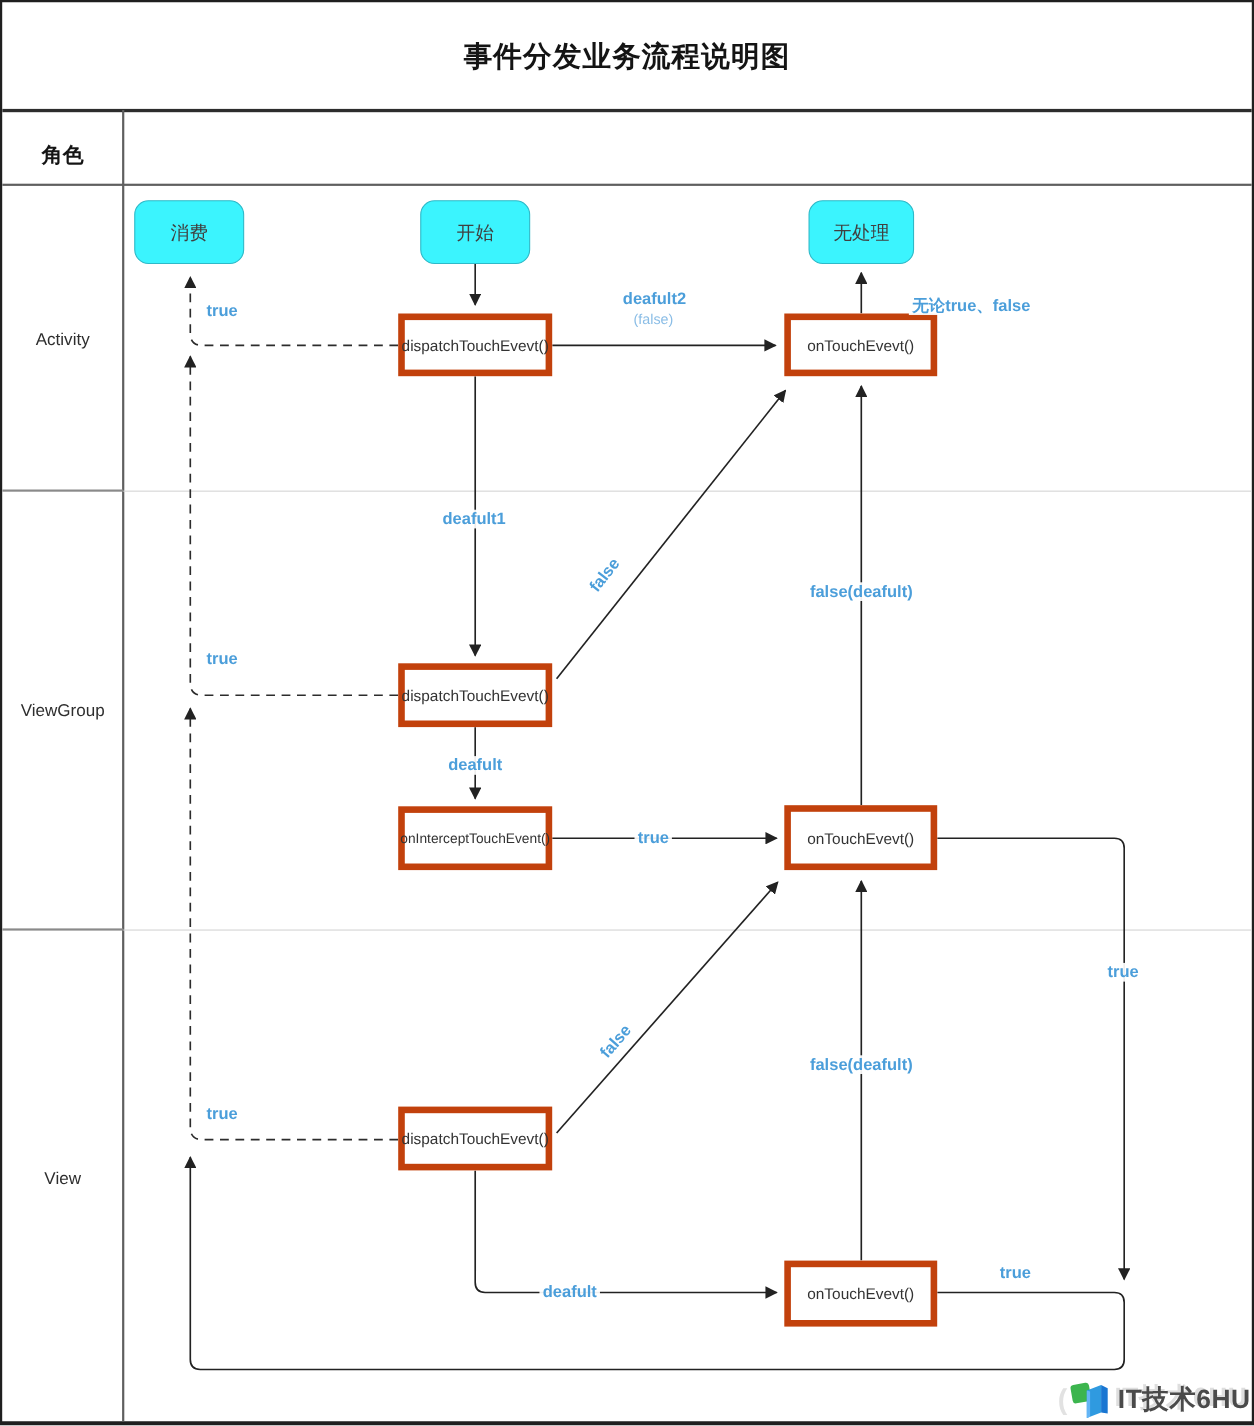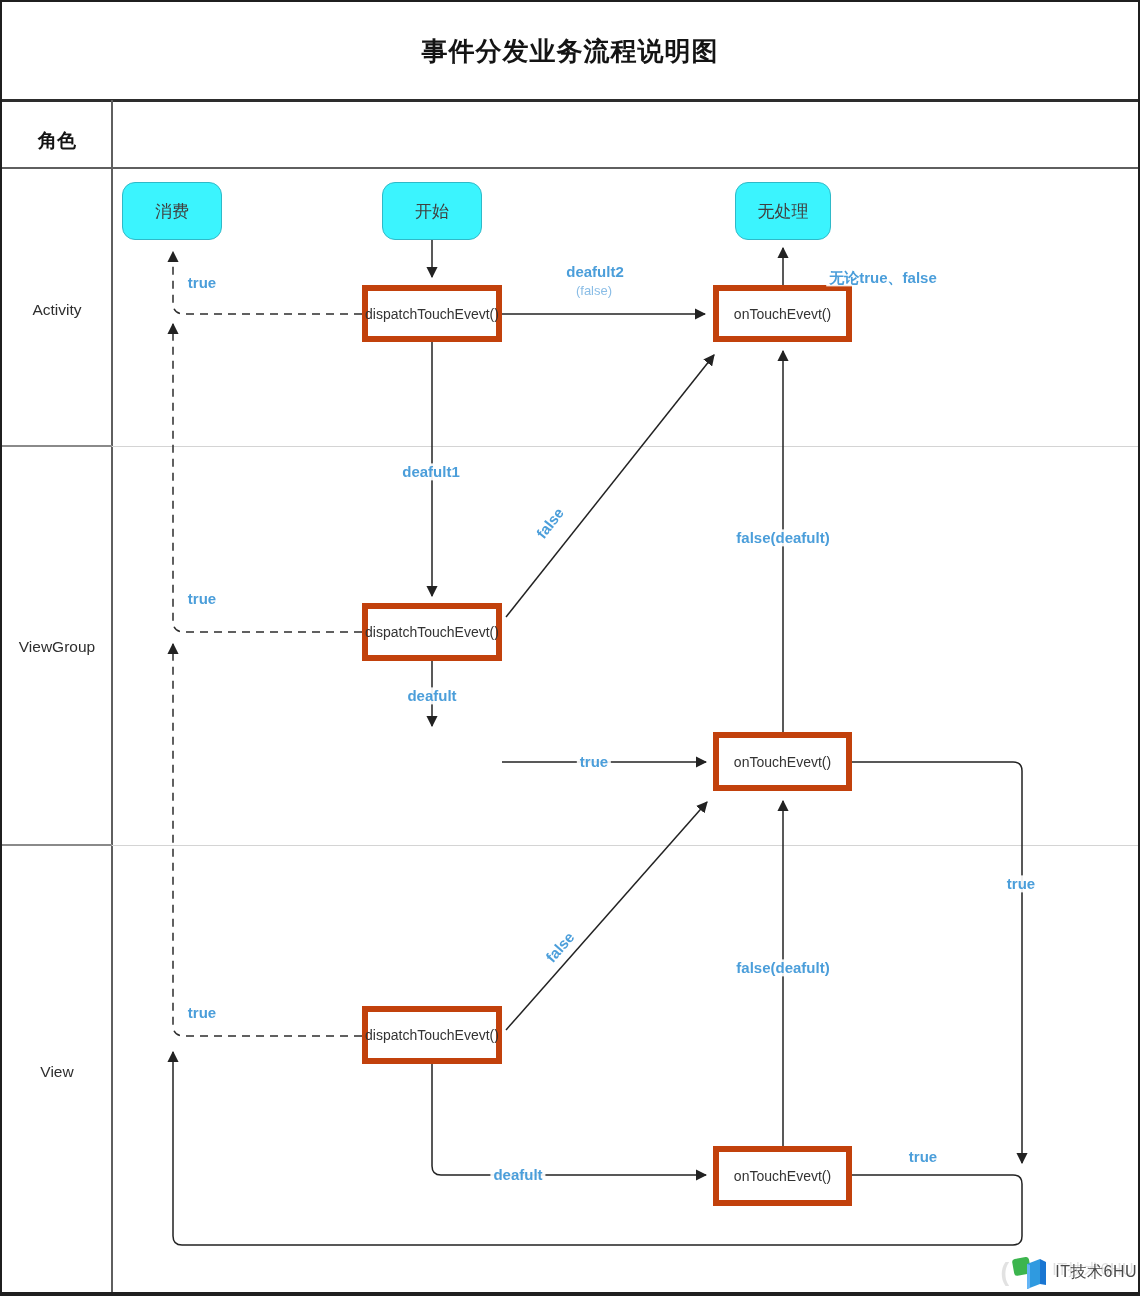--- a/index.html
+++ b/index.html
@@ -22,21 +22,21 @@
     position:absolute;transform:translate(-50%,-50%);
     font-size:15px;font-weight:600;color:#4b9eda;white-space:nowrap;
     background:rgba(255,255,255,0.92);padding:0 3px;line-height:1.15;
   }
   .elabel.sub{font-size:13px;font-weight:400;color:#8abde6;}
   .elabel.rot52{transform:translate(-50%,-50%) rotate(-52deg);}
   .elabel.rot48{transform:translate(-50%,-50%) rotate(-49deg);}
   #connectors{position:absolute;left:0;top:0;pointer-events:none;}
   .watermark{position:absolute;right:1px;top:1250px;display:flex;align-items:center;gap:5px;}
   .watermark .ghost-c{color:#e2e2e2;font-size:26px;font-weight:bold;margin-right:-4px;}
-  .watermark .wm-text{font-size:16px;font-weight:400;color:#4a4a4a;text-shadow:-3px -2px 0 #dedede;letter-spacing:0.5px;}
+  .watermark .wm-text{font-size:24px;font-weight:700;color:#4a4a4a;text-shadow:-3px -2px 0 #dedede;letter-spacing:0.5px;}
 </style>
 </head>
 <body>
 
 <div id="stage">
 
   <div class="hline" style="left:0;top:97px;width:100%;height:3px;background:#2d2d2d;"></div>
   <div class="hline" style="left:0;top:165px;width:100%;height:2px;"></div>
   <div class="vline" style="left:109px;top:98px;width:2px;height:1192px;"></div>
   <div class="hline" style="left:110px;top:444px;width:1026px;height:1px;background:#d4d4d4;"></div>
@@ -83,20 +83,21 @@
     </g>
   </svg>
 
   <div class="node cyan" style="left:120px;top:180px;width:100px;height:58px;">消费</div>
   <div class="node cyan" style="left:380px;top:180px;width:100px;height:58px;">开始</div>
   <div class="node cyan" style="left:733px;top:180px;width:96px;height:58px;text-align:center;">无处理</div>
 
   <div class="node white" style="left:360px;top:283px;width:140px;height:57px;">dispatchTouchEvevt()</div>
   <div class="node white" style="left:711px;top:283px;width:139px;height:57px;">onTouchEvevt()</div>
   <div class="node white" style="left:360px;top:601px;width:140px;height:58px;">dispatchTouchEvevt()</div>
+  <div class="node white small-text" style="left:360px;top:731px;width:140px;height:58px;">onInterceptTouchEvent()</div>
   <div class="node white" style="left:711px;top:730px;width:139px;height:59px;">onTouchEvevt()</div>
   <div class="node white" style="left:360px;top:1004px;width:140px;height:58px;">dispatchTouchEvevt()</div>
   <div class="node white" style="left:711px;top:1144px;width:139px;height:60px;">onTouchEvevt()</div>
 
   <div class="elabel" style="left:200px;top:281px;">true</div>
   <div class="elabel" style="left:593px;top:270px;">deafult2</div>
   <div class="elabel sub" style="left:592px;top:289px;">(false)</div>
   <div class="elabel" style="left:856px;top:276px;margin-left:25px;">无论true、false</div>
   <div class="elabel" style="left:429px;top:470px;">deafult1</div>
   <div class="elabel rot52" style="left:548px;top:521px;">false</div>

